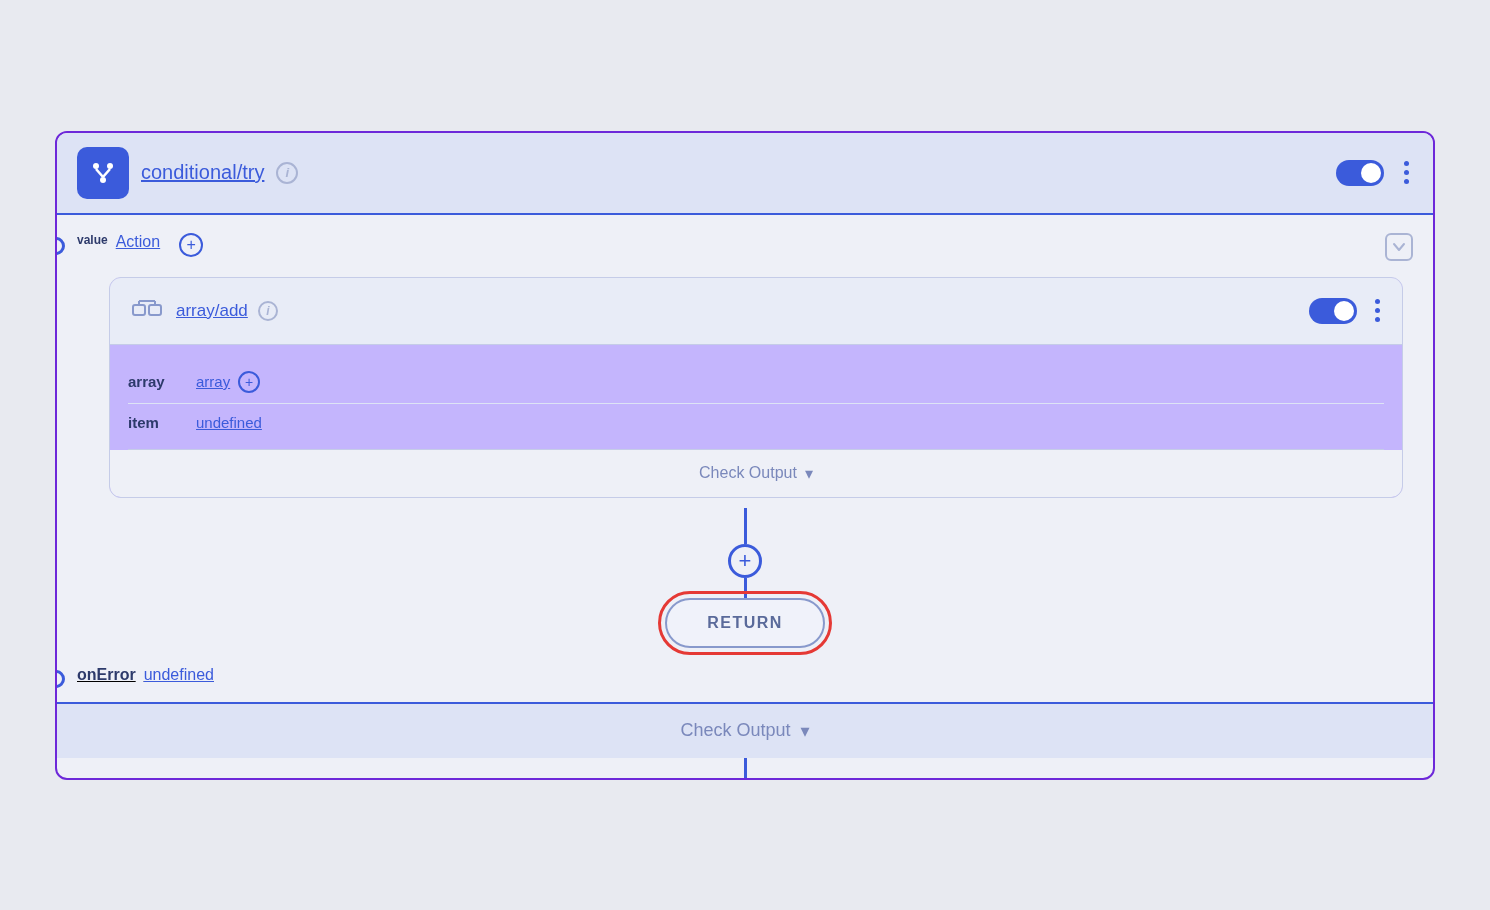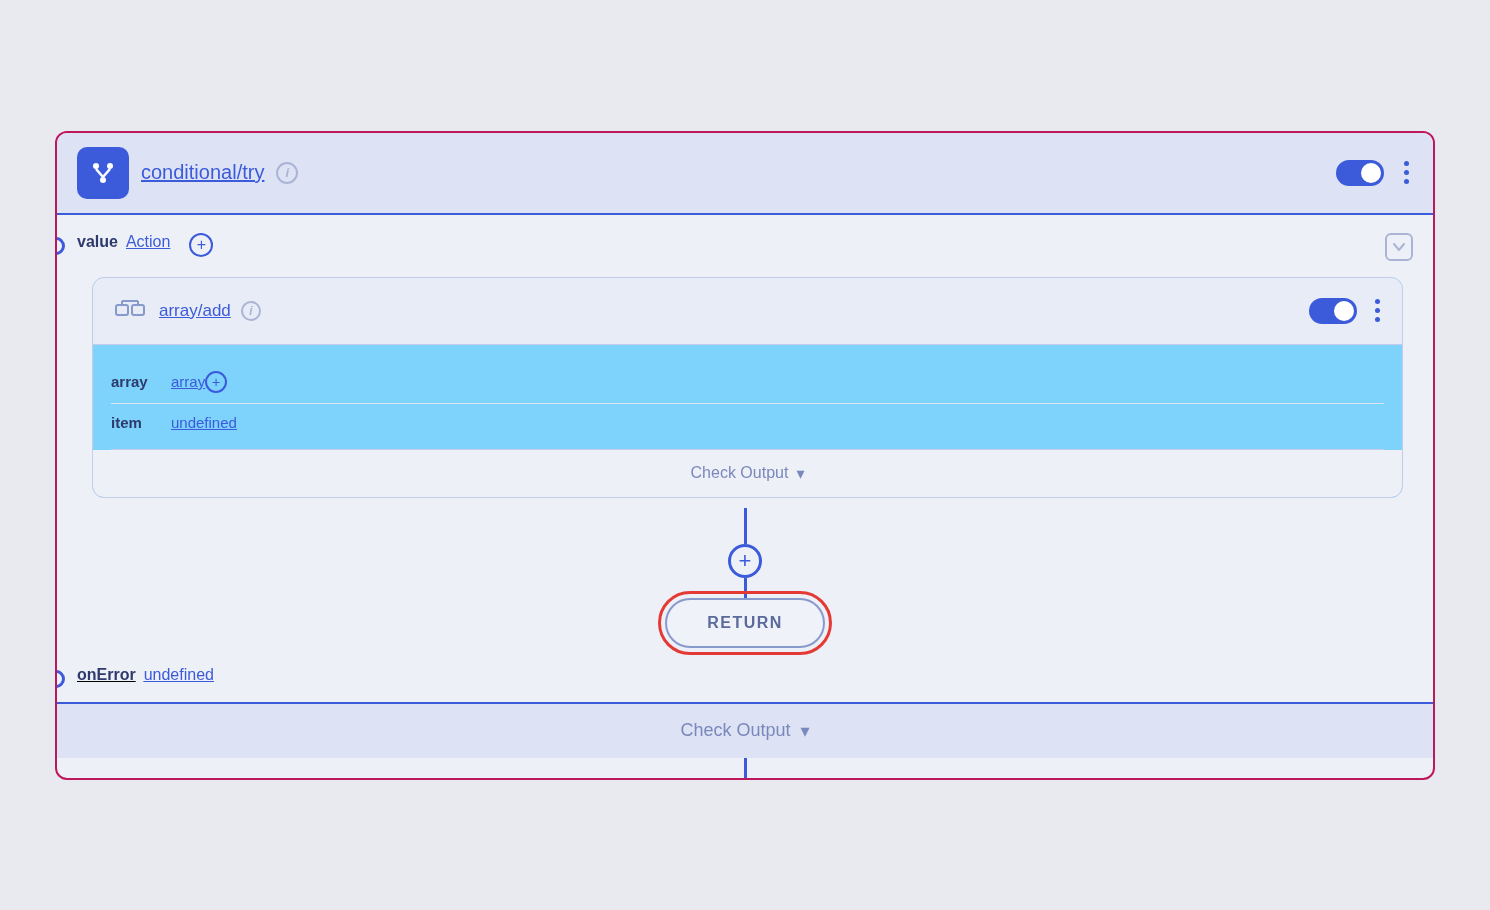--- a/index.html
+++ b/index.html
@@ -9,21 +9,21 @@
       display: flex;
       justify-content: center;
       align-items: center;
       min-height: 100vh;
       padding: 20px;
     }
 
     .main-container {
       width: 1380px;
       background: #eef0f7;
-      border: 2px solid #be185d;
+      border: 2px solid #6d28d9;
       border-radius: 12px;
       overflow: hidden;
       position: relative;
     }
 
     
     .header {
       background: #dde3f5;
       border-bottom: 2px solid #3b5bdb;
       padding: 14px 20px;
@@ -138,21 +138,21 @@
       height: 18px;
       border: 3px solid #3b5bdb;
       border-radius: 50%;
       background: #eef0f7;
       position: absolute;
       left: -10px;
       top: 22px;
     }
 
     .value-label {
-      font-size: 16px;
+      font-size: 12px;
       font-weight: 700;
       color: #2d3a6b;
       margin-right: 8px;
     }
 
     .value-link {
       color: #3b5bdb;
       font-size: 16px;
       text-decoration: underline;
       cursor: pointer;
@@ -184,22 +184,22 @@
       display: flex;
       align-items: center;
       justify-content: center;
       cursor: pointer;
       background: transparent;
       color: #aab4d4;
     }
 
     
     .inner-card {
-      margin: 10px 30px 10px 35px;
-      background: #7dd3fc;
+      margin: 10px 30px 10px 52px;
+      background: #c4b5fd;
       border: 1.5px solid #c5cce8;
       border-radius: 12px;
       overflow: hidden;
     }
 
     .inner-header {
       background: #e8ecf7;
       padding: 14px 18px;
       display: flex;
       align-items: center;
@@ -252,20 +252,21 @@
       cursor: pointer;
     }
 
     .inner-body {
       padding: 16px 18px 0 18px;
     }
 
     .param-row {
       display: flex;
       align-items: center;
+      gap: 8px;
       padding: 10px 0;
     }
 
     .param-row + .param-row {
       border-top: 1px solid #dde3f5;
     }
 
     .param-label {
       font-size: 15px;
       font-weight: 700;

